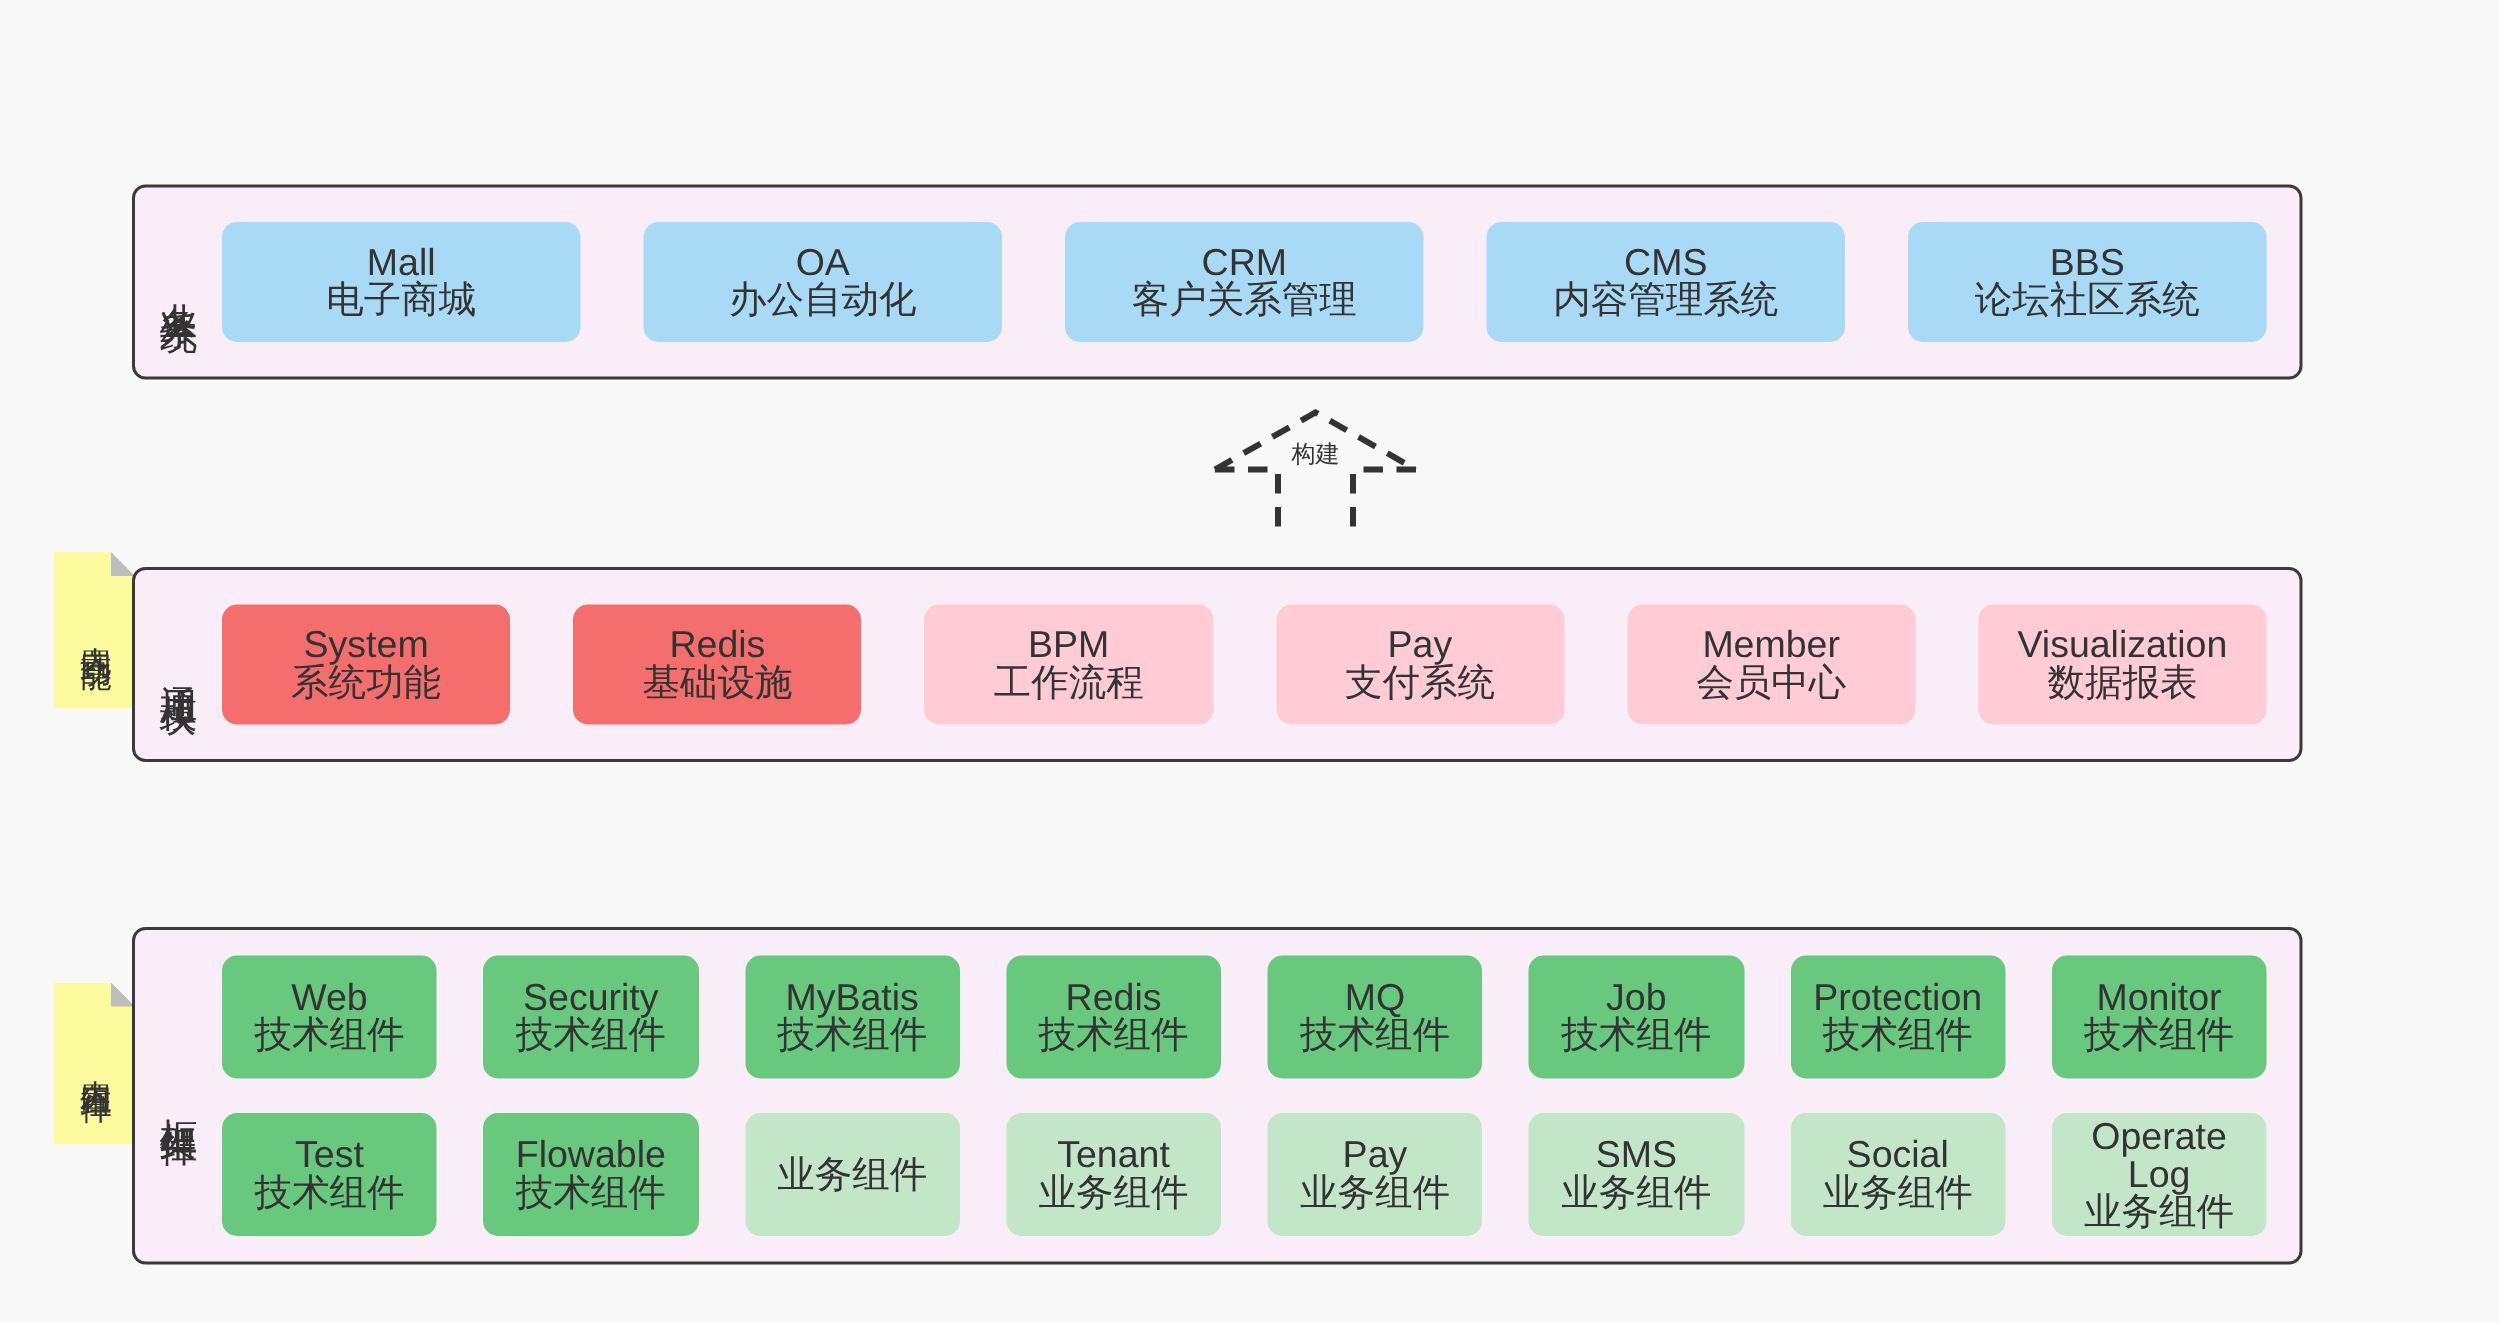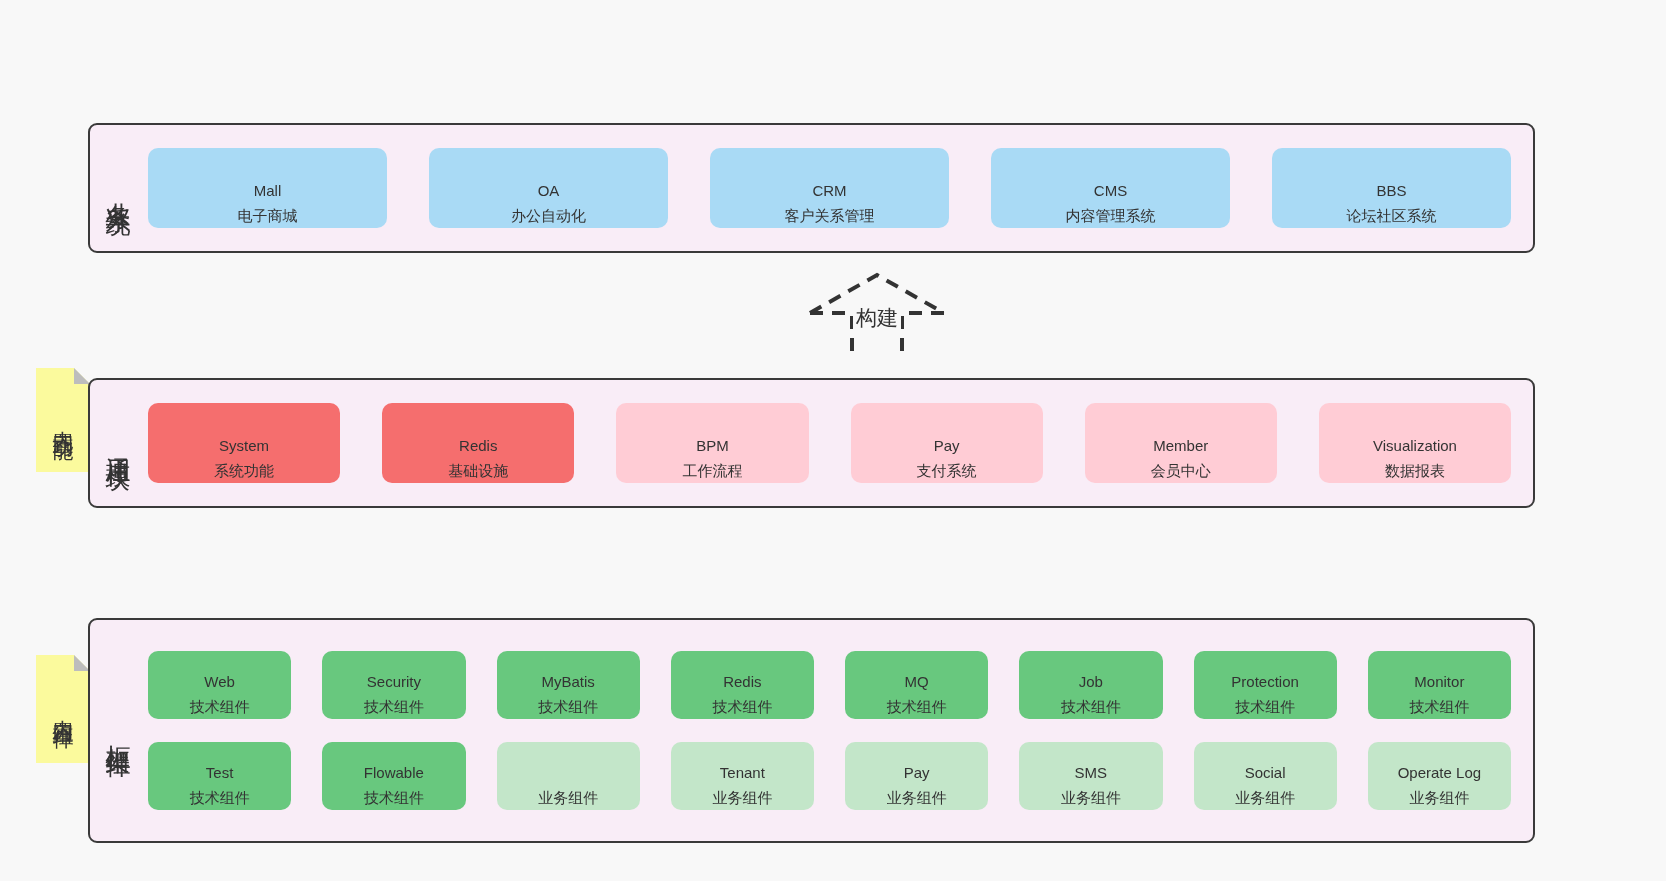--- a/index.html
+++ b/index.html
@@ -49,29 +49,29 @@
     padding-right: 22px;
   }
   .boxes .box { flex: 1; height: 80px; }
   .grid {
     flex: 1;
     display: grid;
     grid-template-columns: repeat(8, 1fr);
     gap: 23px 31px;
     padding-right: 22px;
   }
-  .grid .box { height: 68px; }
+  .grid .box { height: 82px; }
   .box {
     border-radius: 10px;
     display: flex;
     flex-direction: column;
     align-items: center;
-    justify-content: flex-end;
+    justify-content: center;
     text-align: center;
-    font-size: 15px;
+    font-size: 25px;
     line-height: 25px;
     padding: 0 5px;
     box-sizing: border-box;
     color: var(--text, #333333);
   }
   .box .t { white-space: pre-wrap; }
   .box.blue       { background: var(--blue, #a9daf5); }
   .box.red        { background: var(--red, #f56e6e); }
   .box.pink       { background: var(--pink, #ffccd5); }
   .box.green      { background: var(--green, #68c87e); }
@@ -112,26 +112,26 @@
   #arrow-implement { left: 823px; top: 516px; }
   .arrow svg { display: block; width: 140px; height: 85px; }
   .arrow path {
     fill: none;
     stroke: var(--arrow, #333333);
     stroke-width: 4;
     stroke-dasharray: 13 9;
   }
   .arrow .arrow-label {
     position: absolute;
-    top: 33px;
+    top: 19px;
     left: 50%;
     transform: translateX(-50%);
     background: var(--pagebg, #f8f8f8);
     padding: 0 3px;
-    font-size: 21px;
+    font-size: 16px;
     line-height: 26px;
     white-space: nowrap;
     color: var(--text, #333333);
     text-align: right;
   }
 </style>
 </head>
 <body>
 
 <div class="canvas">

